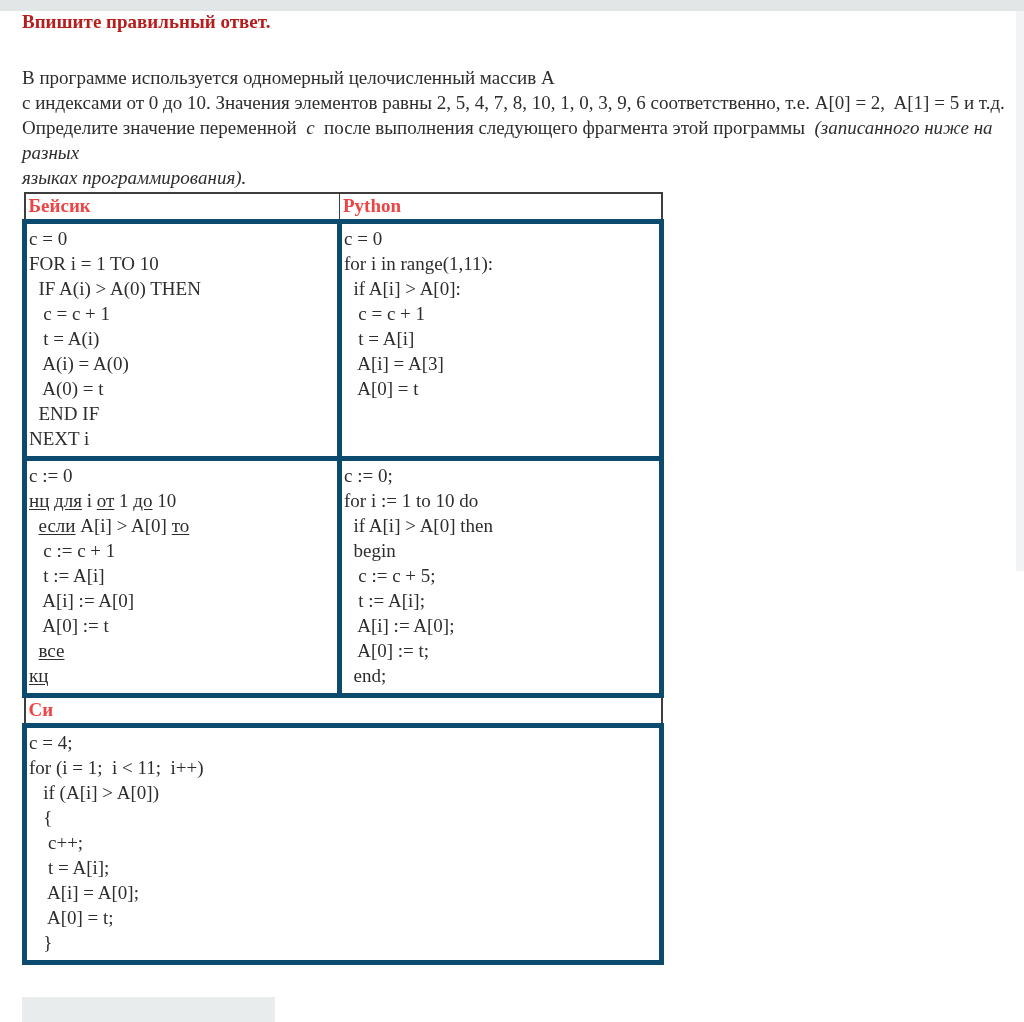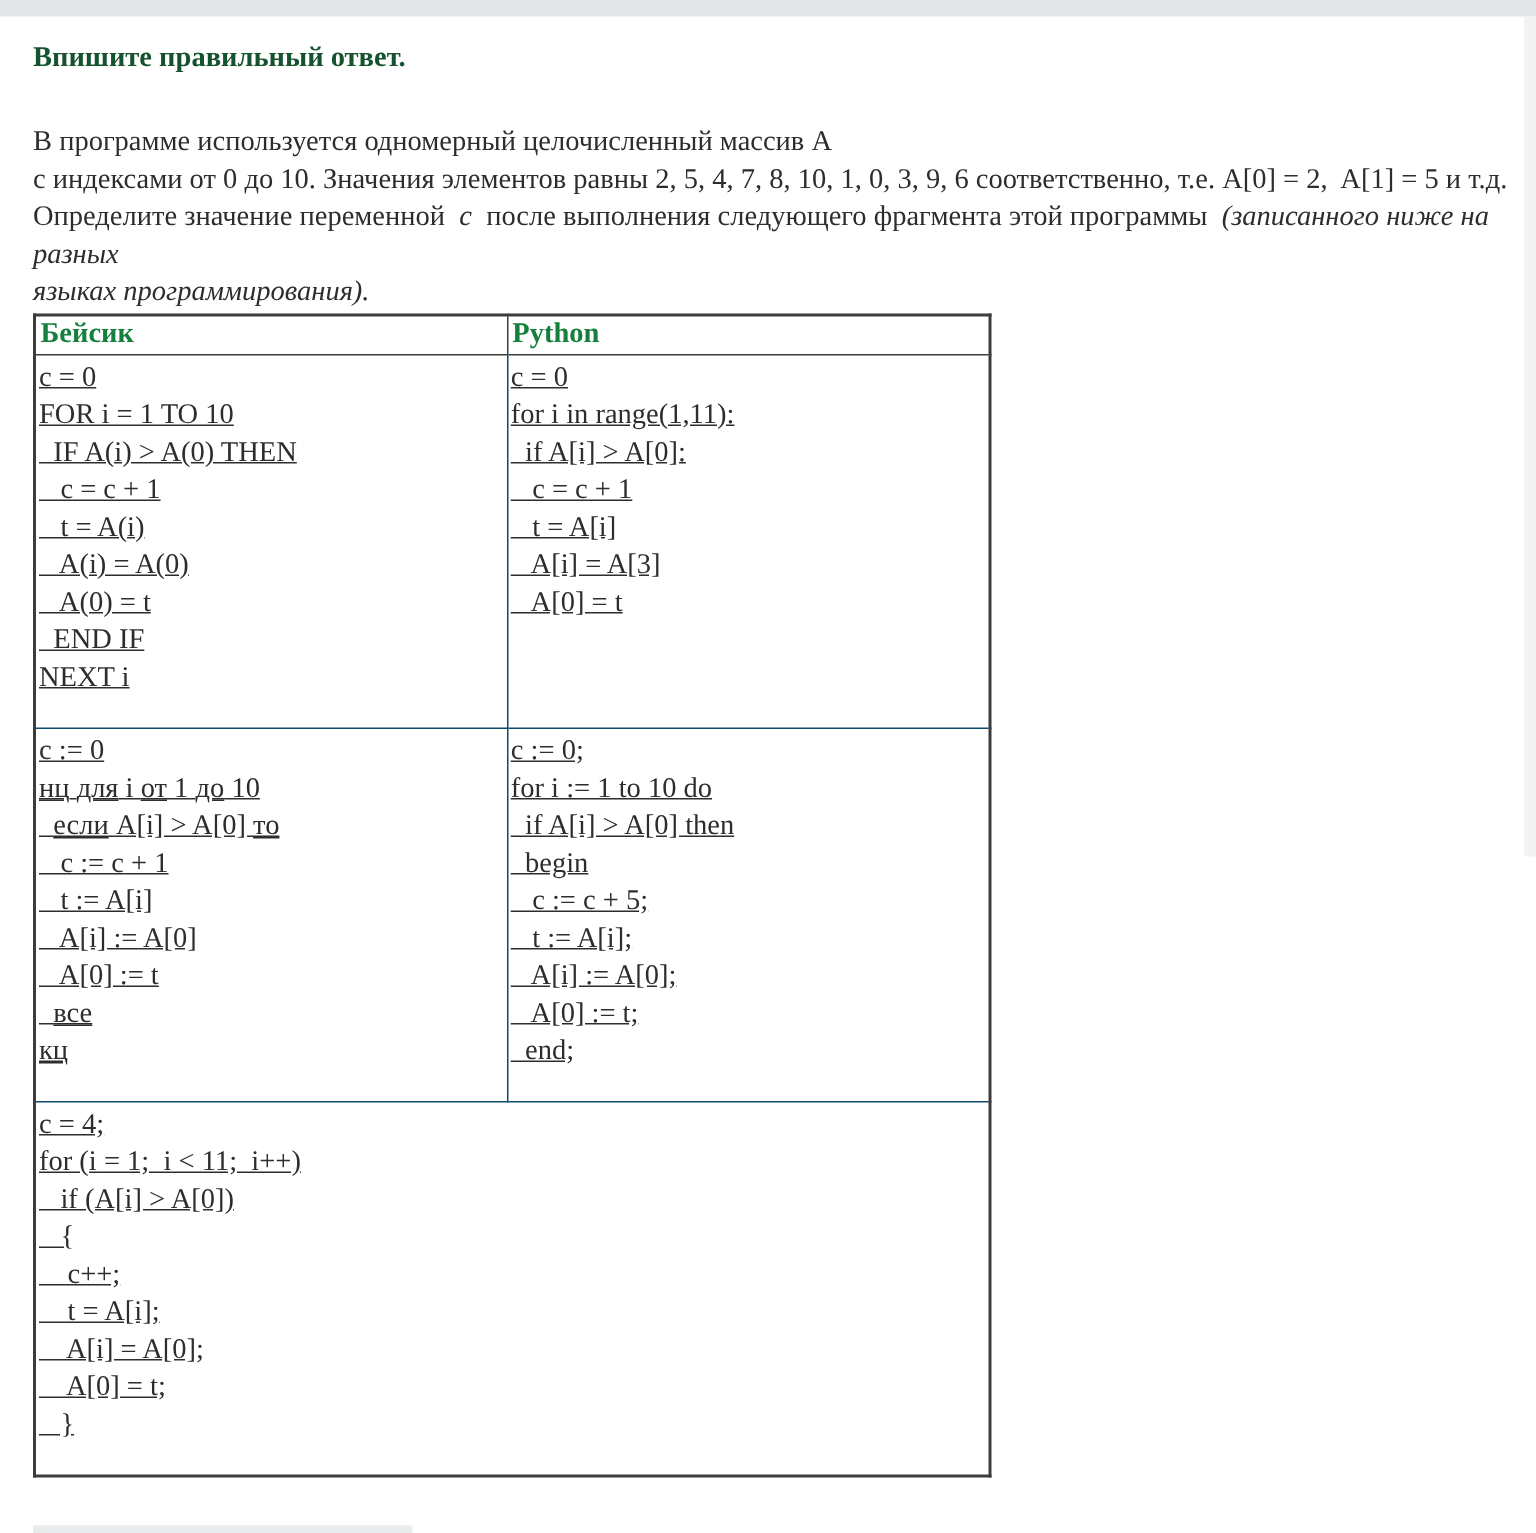--- a/index.html
+++ b/index.html
@@ -18,24 +18,23 @@
   }
   .right-strip {
     position: absolute; top: 11px; right: 0;
     width: 8px; height: 560px;
     background: #f1f3f4;
   }
   .content {
     position: absolute; top: 11px; left: 22px; width: 1002px;
   }
   .prompt {
-    margin-top: 17px;
     font-size: 19px;
     font-weight: bold;
-    color: #14532d;
+    color: #b91c1c;
   }
   .problem {
     margin-top: 32px;
     font-size: 19px;
     line-height: 25px;
     white-space: pre-wrap;
     width: 1002px;
   }
   .problem .i { font-style: italic; }
   table.code-table {
@@ -45,30 +44,29 @@
     table-layout: fixed;
     width: 637px;
   }
   .code-table th {
     font-size: 19px;
     text-align: left;
     font-weight: bold;
     border: 1px solid #3d3d3d;
     padding: 1px 3px 2px 3px;
     line-height: 22px;
-    color: #15803d;
+    color: #ef4444;
   }
   .code-table td.code {
     font-size: 19px;
     line-height: 25px;
     vertical-align: top;
-    border: 1px solid #0c4a6e;
-    padding: 2px 3px 21px 2px;
+    border: 5px solid #0c4a6e;
+    padding: 2px 3px 5px 2px;
     white-space: pre;
-    text-decoration: underline;
   }
   .code .u { text-decoration: underline; text-underline-offset: 2px; }
   .answer {
     display: block;
     margin-top: 32px;
     width: 253px; height: 30px;
     background: #e8eced;
     border: none;
     outline: none;
     font-size: 18px;
@@ -134,20 +132,23 @@
 <span>for i := 1 to 10 do</span>
 <span>  if A[i] &gt; A[0] then</span>
 <span>  begin</span>
 <span>   c := c + 5;</span>
 <span>   t := A[i];</span>
 <span>   A[i] := A[0];</span>
 <span>   A[0] := t;</span>
 <span>  end;</span></td>
     </tr>
     <tr>
+      <th colspan="2">Си</th>
+    </tr>
+    <tr>
       <td colspan="2" class="code"><span>c = 4;</span>
 <span>for (i = 1;  i &lt; 11;  i++)</span>
 <span>   if (A[i] &gt; A[0])</span>
 <span>   {</span>
 <span>    c++;</span>
 <span>    t = A[i];</span>
 <span>    A[i] = A[0];</span>
 <span>    A[0] = t;</span>
 <span>   }</span></td>
     </tr>

